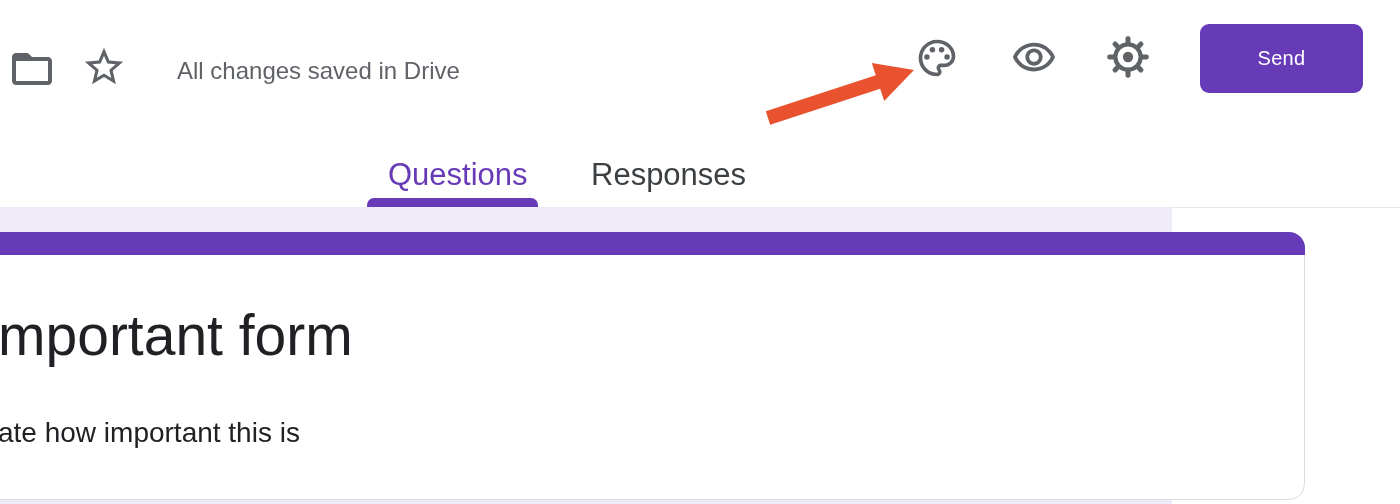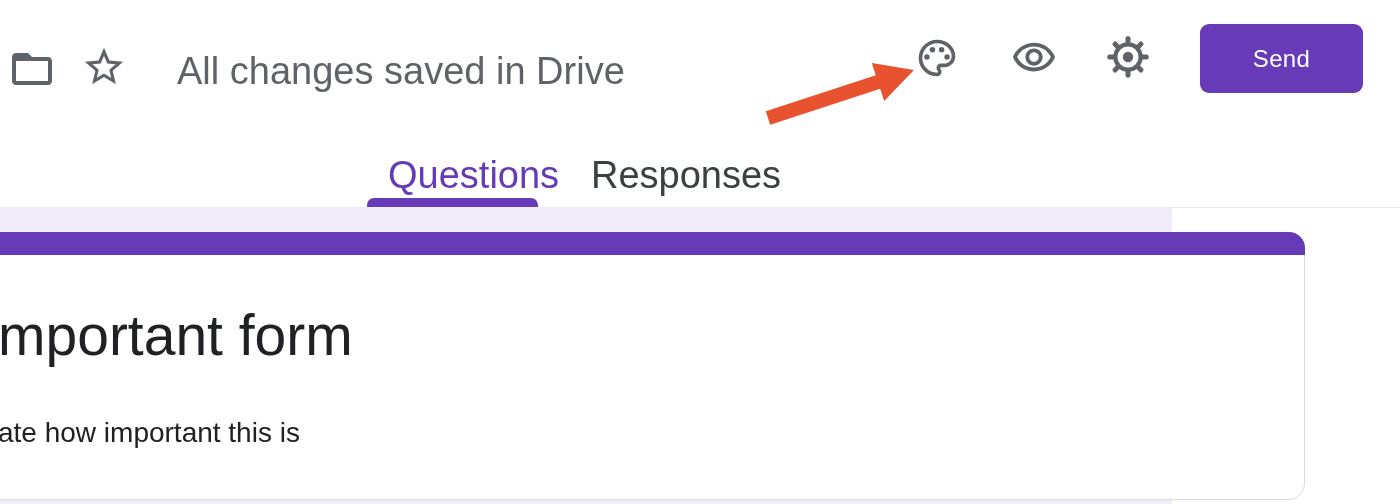--- a/index.html
+++ b/index.html
@@ -3,31 +3,31 @@
 <meta charset="utf-8">
 <style>
   html,body{margin:0;padding:0;}
   body{font-family:"Liberation Sans", sans-serif; background:#fff;}
   .stage{position:relative; width:1400px; height:504px; overflow:hidden; background:#fff;}
 
   
   .header{position:absolute; left:0; top:0; width:1400px; height:207px; background:#fff; border-bottom:1px solid #e6e4ec;}
   .icon-btn{position:absolute; background:none; border:none; padding:0; margin:0; cursor:pointer; line-height:0;}
   .icon-btn svg{display:block;}
-  .saved-status{position:absolute; left:177px; top:53px; font-size:38px; line-height:36px; color:#5f6368; white-space:nowrap;}
+  .saved-status{position:absolute; left:177px; top:53px; font-size:24px; line-height:36px; color:#5f6368; white-space:nowrap;}
 
   .send-btn{position:absolute; left:1200px; top:24px; width:163px; height:69px; background:#673ab7; color:#fff;
-            border:none; border-radius:9px; font-family:"Liberation Sans",sans-serif; font-size:24px; font-weight:500;
+            border:none; border-radius:9px; font-family:"Liberation Sans",sans-serif; font-size:20px; font-weight:500;
             letter-spacing:.3px; cursor:pointer;}
 
   .annotation-arrow{position:absolute; left:762px; top:52px; pointer-events:none;}
 
   
   .tab{position:absolute; top:153px; height:44px; background:none; border:none; padding:0; font-family:"Liberation Sans",sans-serif;
-       font-size:38px; font-weight:500; line-height:34px; cursor:pointer; white-space:nowrap;}
+       font-size:31px; font-weight:500; line-height:34px; cursor:pointer; white-space:nowrap;}
   .tab-questions{left:388px; color:#673ab7;}
   .tab-responses{left:567px; color:#3c4043;margin-left:24px;}
   .tab-underline{position:absolute; left:367px; top:198px; width:171px; height:9px; background:#673ab7; border-radius:7px 7px 0 0;}
 
   
   .canvas{position:absolute; left:0; top:207px; width:1172px; height:297px; background:#f0ebf8;}
   .form-card{position:absolute; left:-40px; top:25px; width:1345px; height:268px; background:#fff;
              border:1px solid #dadce0; border-radius:16px; box-sizing:border-box;}
   .card-accent-band{position:absolute; left:-1px; top:-1px; width:1345px; height:23px; background:#673ab7; border-radius:16px 16px 0 0;}
   .card-title{position:absolute; left:37px; top:64px; font-size:57px; font-weight:400; color:#202124; line-height:76px; white-space:nowrap;}

